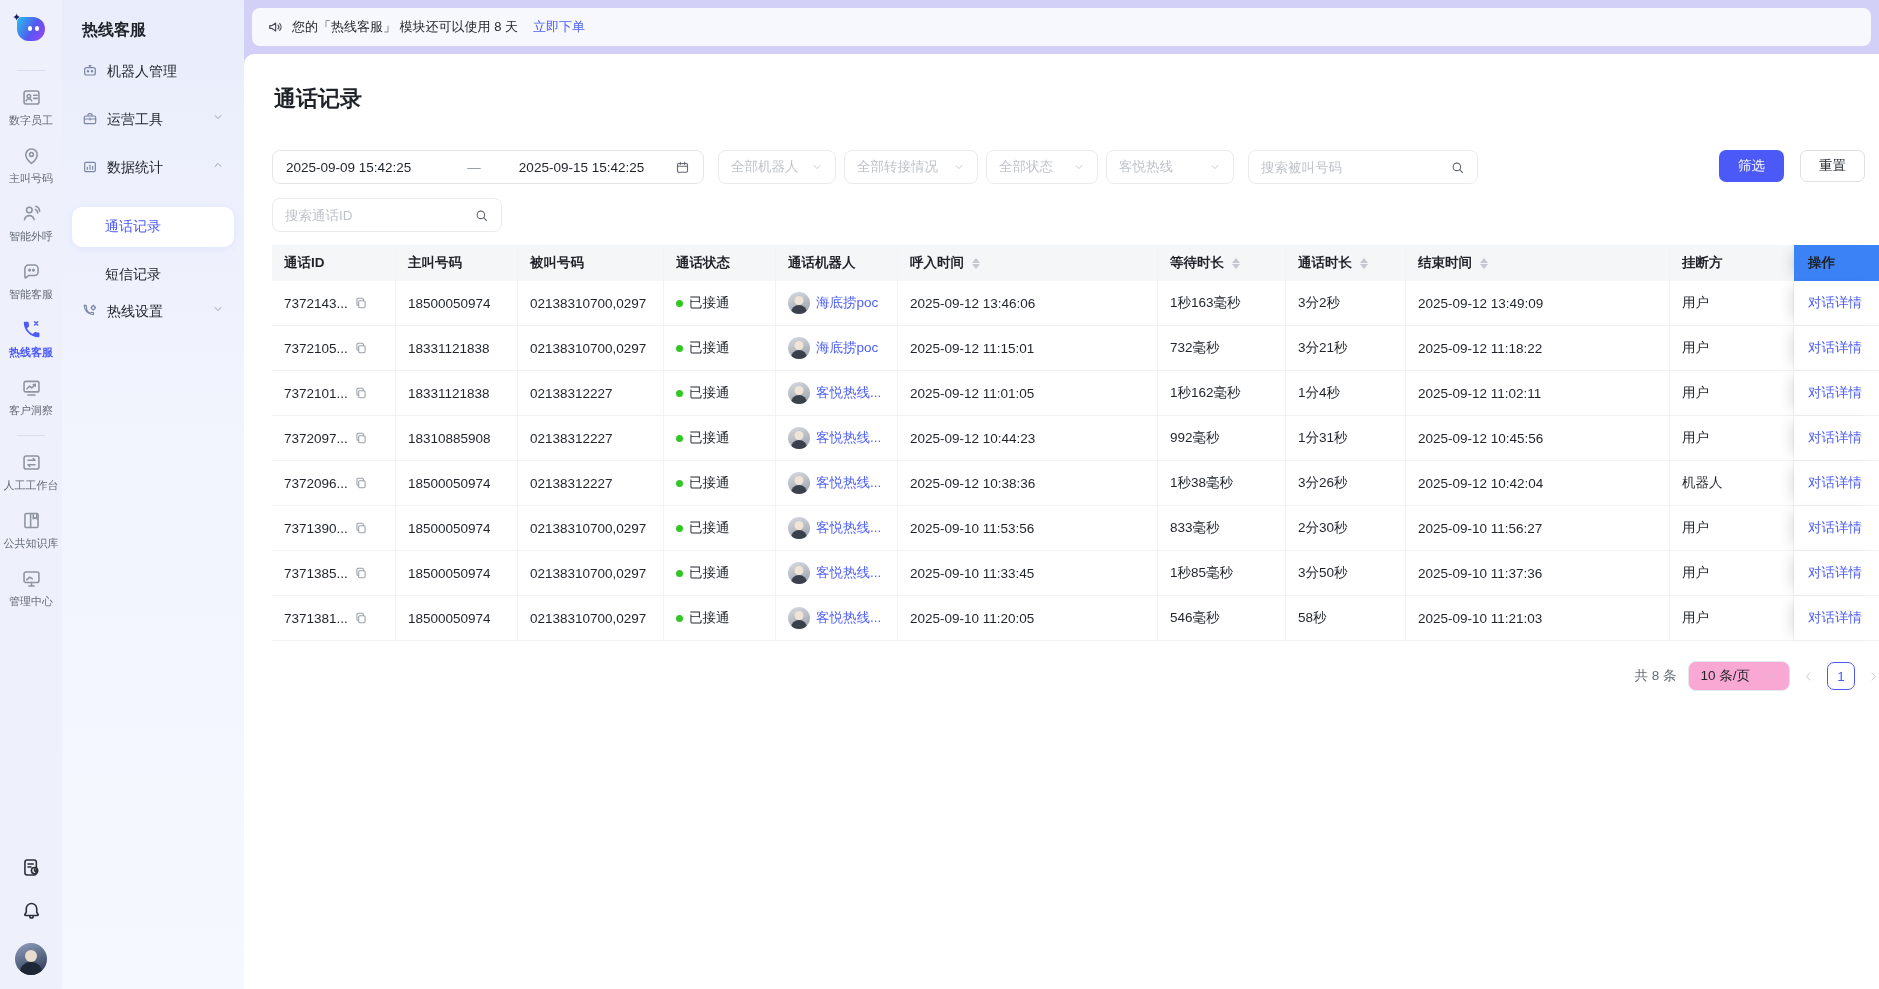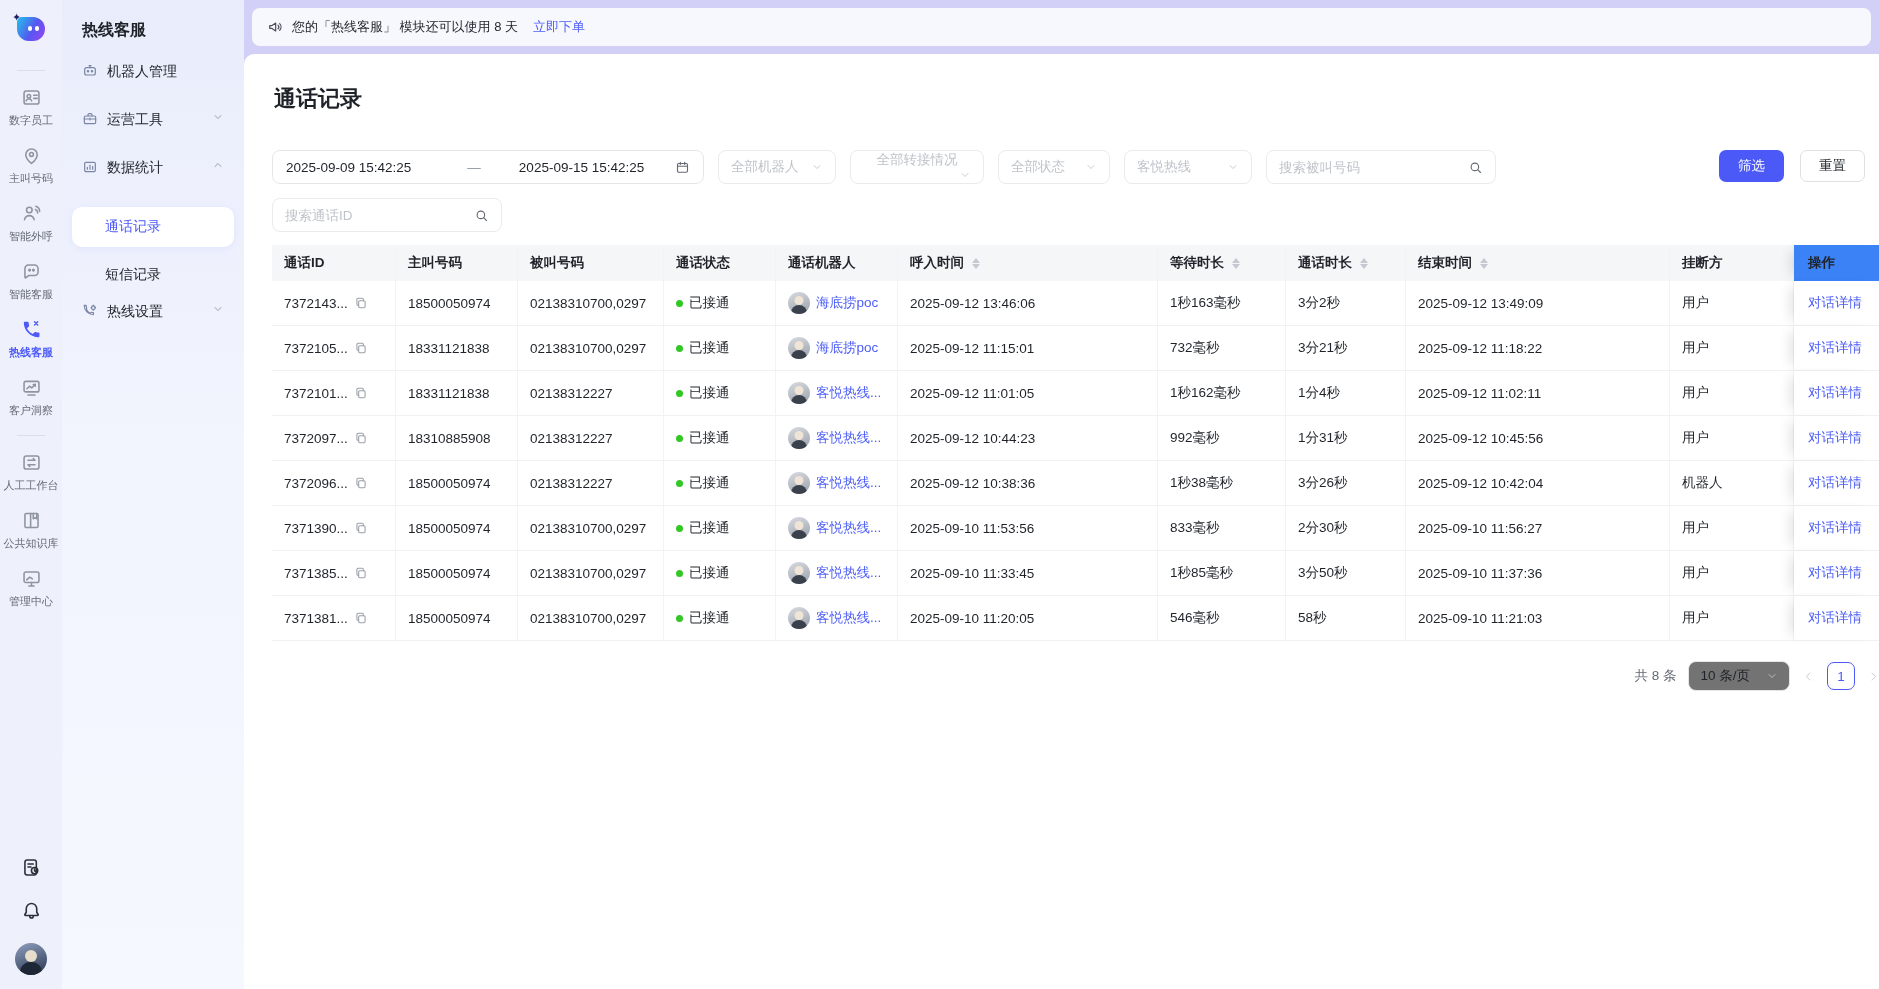--- a/index.html
+++ b/index.html
@@ -108,21 +108,21 @@
     width:16px; height:10px; border-radius:8px 8px 0 0; background:#3a414d; }
   .link { color:#4d5ef8; cursor:pointer; }
   .cell-action { box-shadow:-10px 0 12px -6px rgba(31,35,41,.12); background:#fff;
     padding-left:14px; position:relative; z-index:1; }
   .thead .cell-action { background:#3b82f6; }
 
   
   .pagination { display:flex; align-items:center; justify-content:flex-end; gap:12px;
     margin-top:20px; width:1608px; font-size:13.5px; color:#646a73; }
   .page-size { height:30px; border:1px solid #e4e6ea; border-radius:8px; padding:0 11px;
-    display:flex; align-items:center; gap:16px; color:#1f2329; cursor:pointer; background:#737373; }
+    display:flex; align-items:center; gap:16px; color:#1f2329; cursor:pointer; background:#f9a8d4; }
   .page-size .chev { color:#c0c4cc; display:flex; }
   .page-size .chev svg { width:12px; height:12px; }
   .page-arrow { color:#c7cad0; display:flex; cursor:pointer; }
   .page-arrow svg { width:13px; height:13px; }
   .page-num { width:28px; height:28px; border:1px solid #4d5af8; color:#4d5af8; border-radius:7px;
     display:flex; align-items:center; justify-content:center; cursor:pointer; background:#fff; }
   .icon { display:inline-flex; }
 </style>
 </head>
 <body>
@@ -340,30 +340,30 @@
           <span>2025-09-09 15:42:25</span>
           <span class="date-sep">—</span>
           <span>2025-09-15 15:42:25</span>
           <span class="icon">
               <svg viewBox="0 0 24 24" fill="none" stroke="currentColor" stroke-width="1.8" stroke-linecap="round" stroke-linejoin="round">
                 <rect x="4" y="5.5" width="16" height="14" rx="2"></rect>
                 <path d="M4 10h16M8.5 3.5v3.5M15.5 3.5v3.5"></path>
               </svg>
             </span>
         </div>
-        <div style="display:flex;gap:14px;">
+        <div style="display:flex;gap:8px;">
             <div class="select" style="width: 118px;">
               <span>全部机器人</span>
               <span class="chev">
                 <svg viewBox="0 0 24 24" fill="none" stroke="currentColor" stroke-width="1.8" stroke-linecap="round" stroke-linejoin="round">
                   <path d="M6 9l6 6 6-6"></path>
                 </svg>
               </span>
             </div>
-            <div class="select" style="width: 134px; flex-direction: column;">
+            <div class="select" style="width: 134px;">
               <span>全部转接情况</span>
               <span class="chev">
                 <svg viewBox="0 0 24 24" fill="none" stroke="currentColor" stroke-width="1.8" stroke-linecap="round" stroke-linejoin="round">
                   <path d="M6 9l6 6 6-6"></path>
                 </svg>
               </span>
             </div>
             <div class="select" style="width: 112px;">
               <span>全部状态</span>
               <span class="chev">

